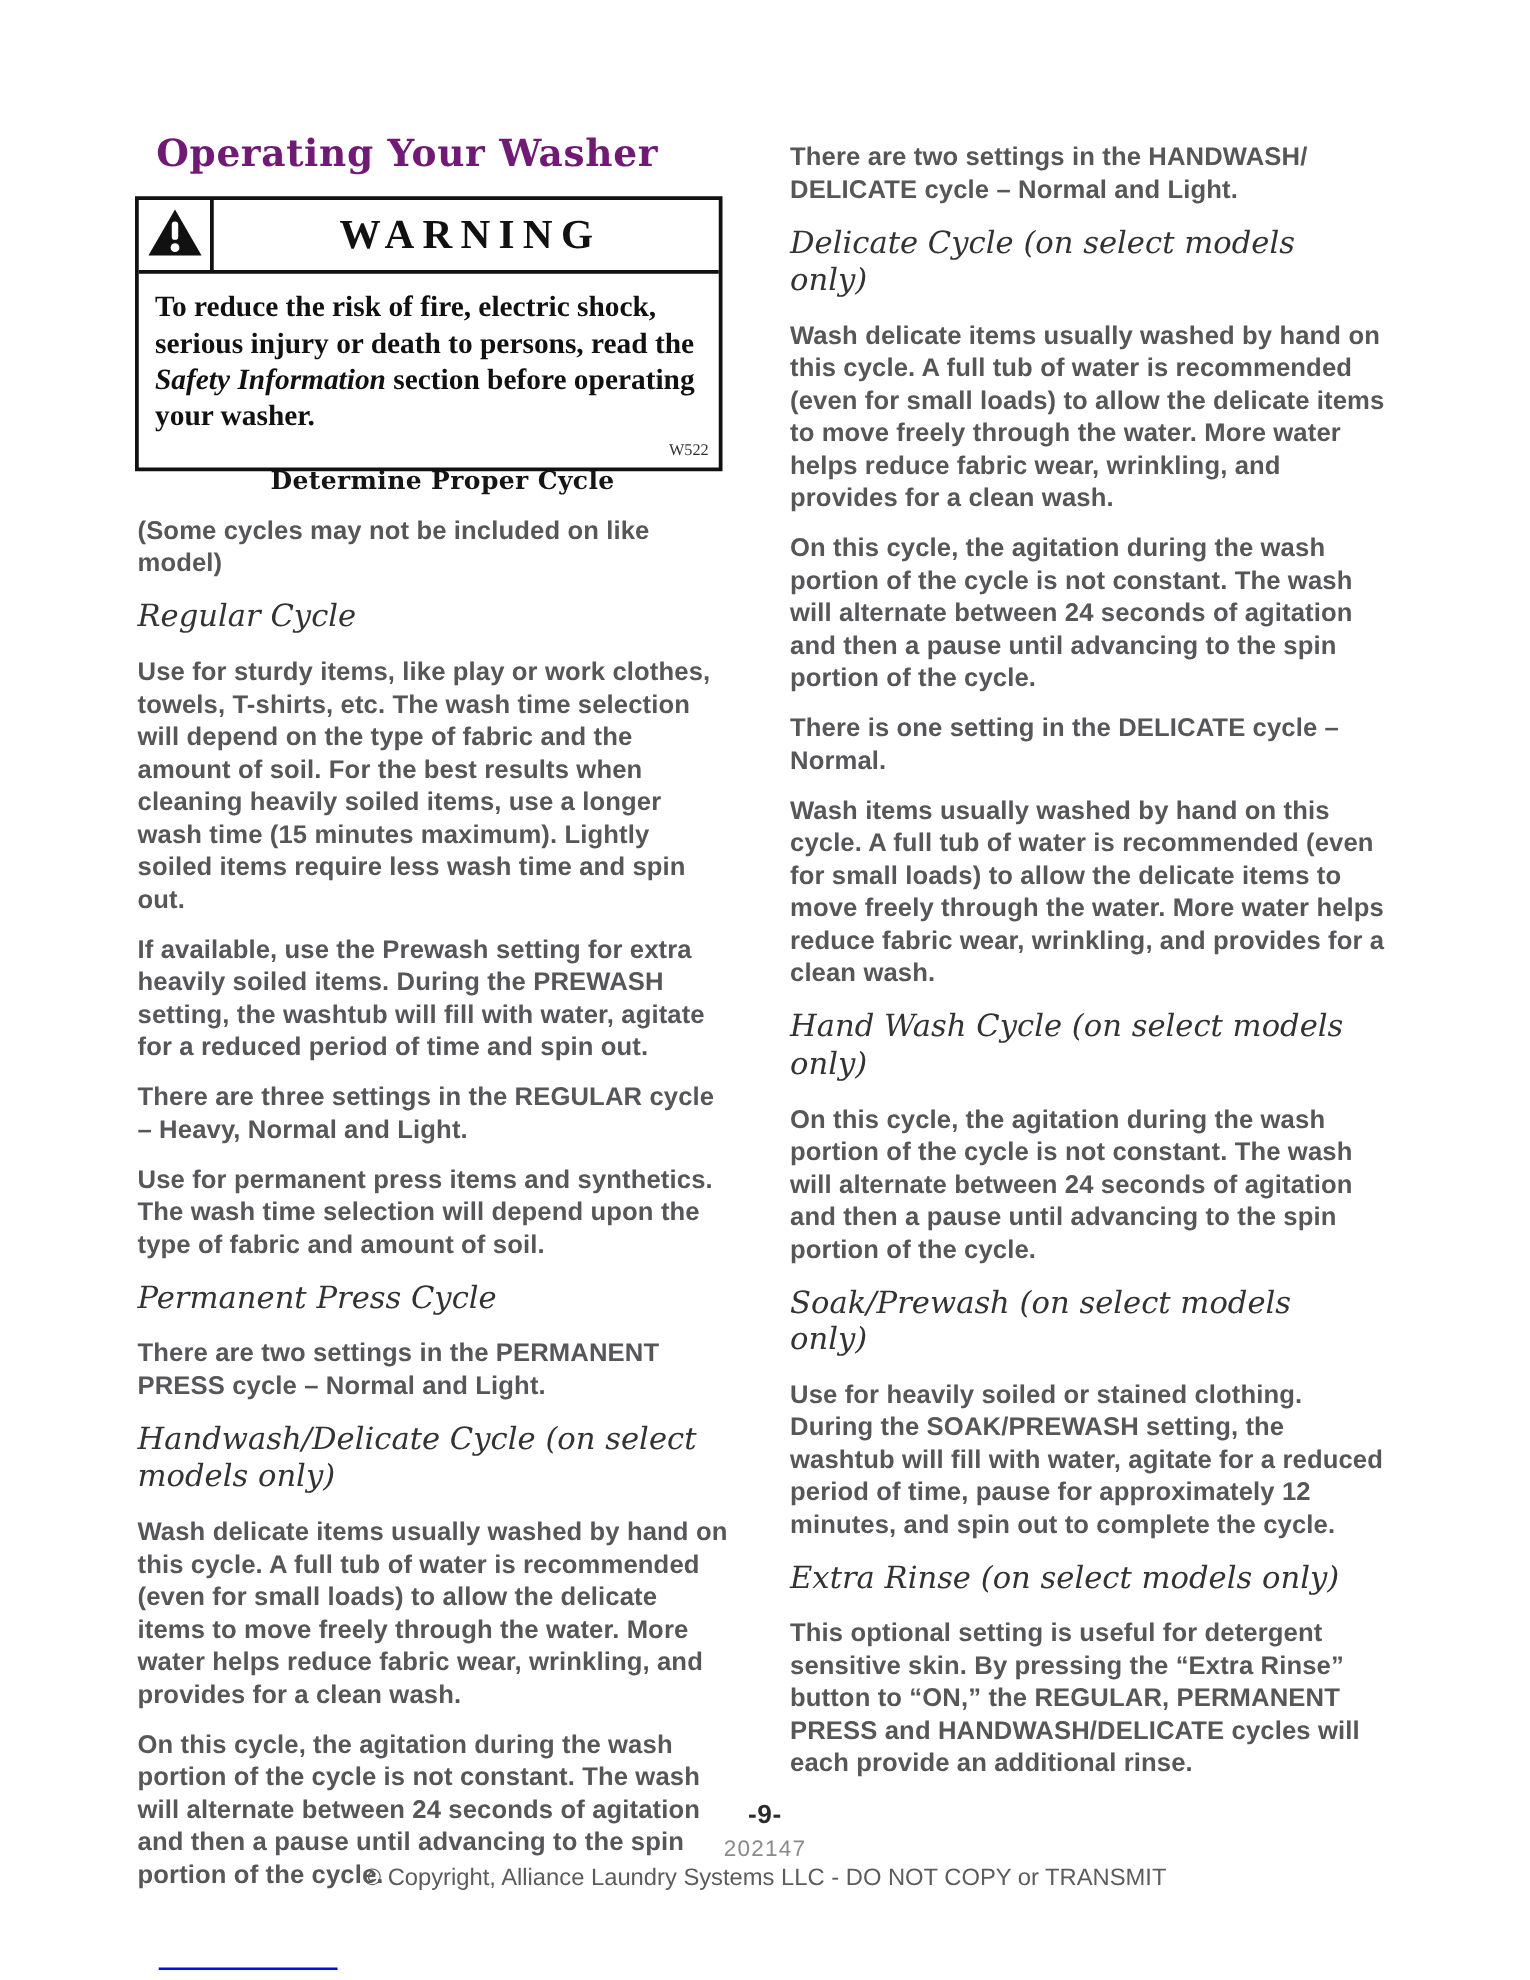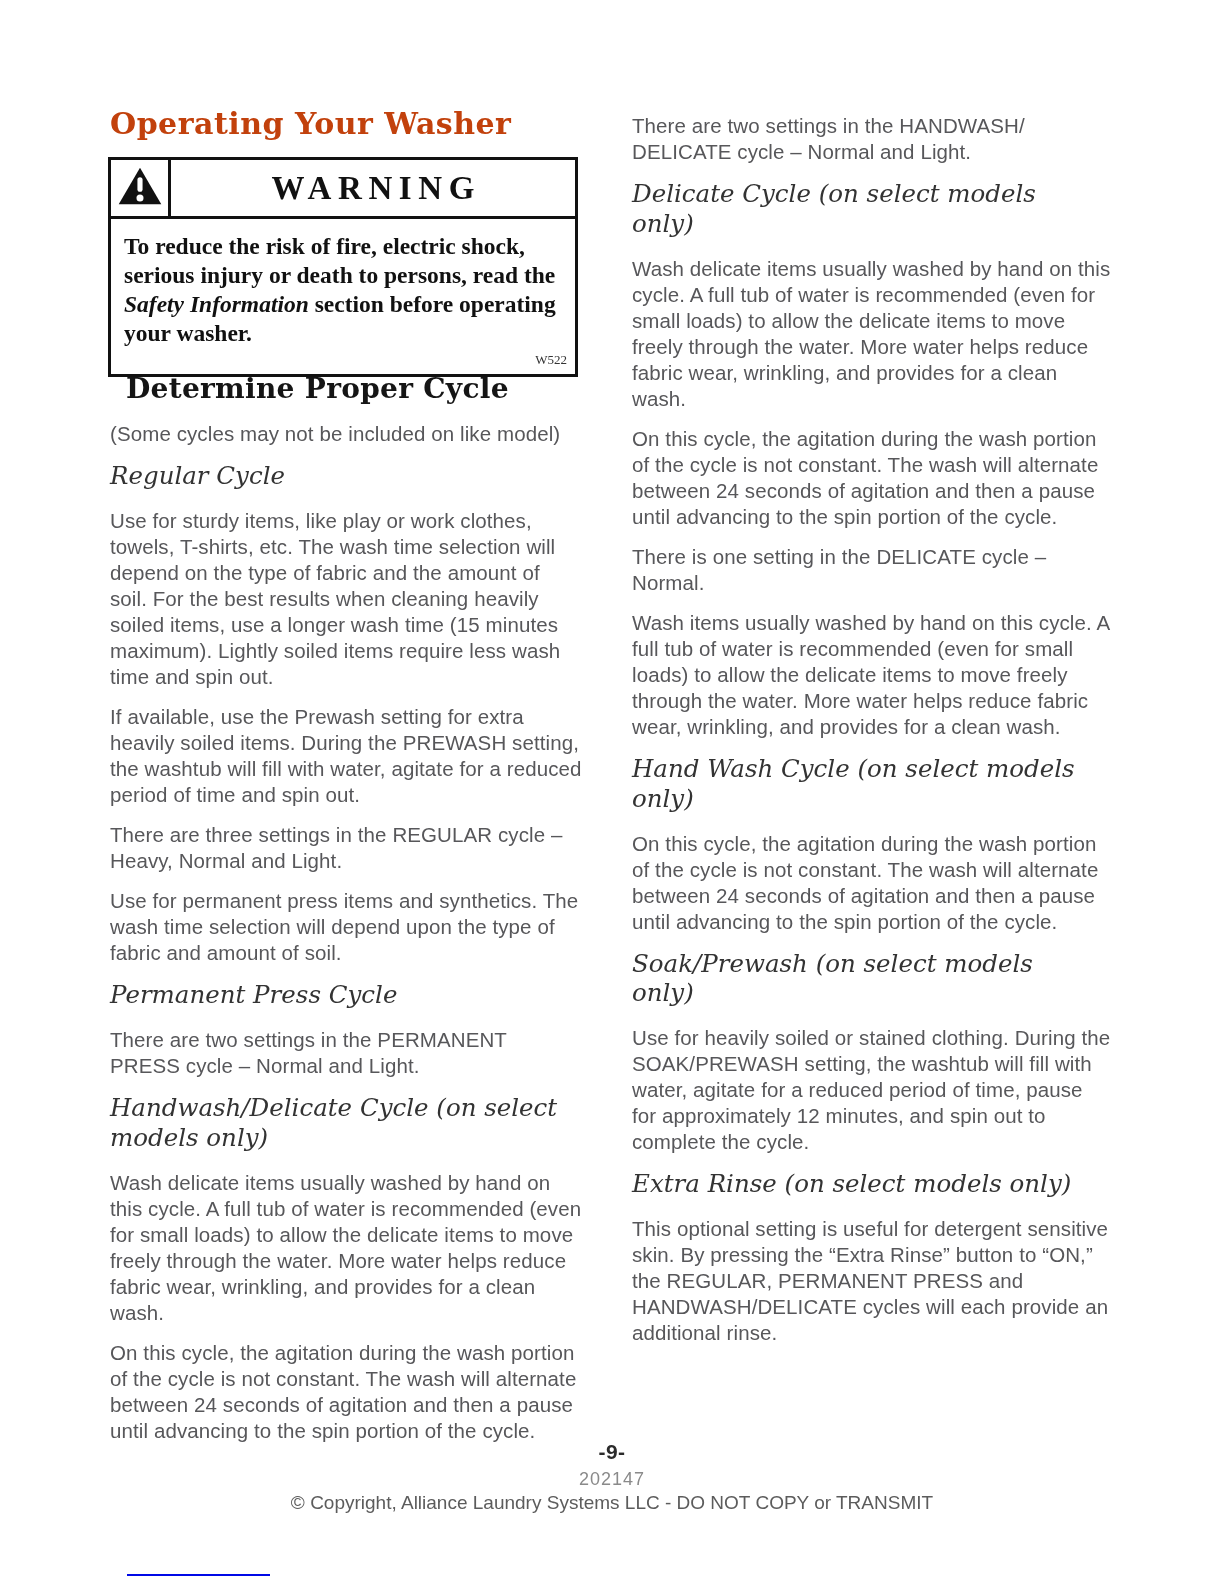--- a/index.html
+++ b/index.html
@@ -2,23 +2,23 @@
 <html><head>
 <meta charset="utf-8">
 <style>
   html,body{margin:0;padding:0;}
   body{
     width:1224px;height:1584px;position:relative;background:#ffffff;
     font-family:"Liberation Sans", sans-serif;
     -webkit-font-smoothing:antialiased;
   }
   .page-title{
-    position:absolute;left:110px;top:106px;
+    position:absolute;left:125px;top:106px;
     font-family:"DejaVu Serif", serif;font-weight:bold;
-    font-size:30px;color:#c2410c;letter-spacing:0.5px;
+    font-size:30px;color:#701a75;letter-spacing:0.5px;
   }
   
   .warning-box{
     position:absolute;left:108px;top:157px;width:464px;
     border:3px solid #111;background:#fff;
   }
   .warning-header{display:flex;border-bottom:3px solid #111;height:56px;}
   .warning-icon-cell{
     width:57px;border-right:3px solid #111;
     display:flex;align-items:center;justify-content:center;
@@ -38,29 +38,29 @@
     text-align:right;font-family:"Liberation Serif", serif;
     font-size:13px;color:#333;padding:2px 8px 6px 0;
   }
   
   .column{position:absolute;}
   .col-left{left:110px;top:372px;width:472px;}
   .col-right{left:632px;top:113px;width:480px;}
   .block{margin:0;}
   .heading{
     font-family:"DejaVu Serif", serif;font-weight:bold;
-    font-size:28px;color:#151515;margin:0 0 16px 16px;letter-spacing:0.3px;
+    font-size:20px;color:#151515;margin:0 0 16px 16px;letter-spacing:0.3px;text-align:center;
   }
   .subhead{
     font-family:"DejaVu Serif", serif;font-style:italic;
     font-size:24.5px;color:#333;margin:9px 13px 17px 0;line-height:1.22;
   }
   .para{
     font-size:20.5px;line-height:26px;color:#57575a;
-    margin:0 0 14px 0;letter-spacing:0.1px;
+    margin:0 0 14px 0;letter-spacing:0.1px;font-weight:bold;
   }
   
   .footer-page{
     position:absolute;left:0;top:1440px;width:1224px;text-align:center;
     font-size:21px;color:#2b2b2b;font-weight:bold;letter-spacing:0.5px;
   }
   .footer-doc{
     position:absolute;left:0;top:1469px;width:1224px;text-align:center;
     font-size:18px;color:#8a8a8a;letter-spacing:1px;
   }

